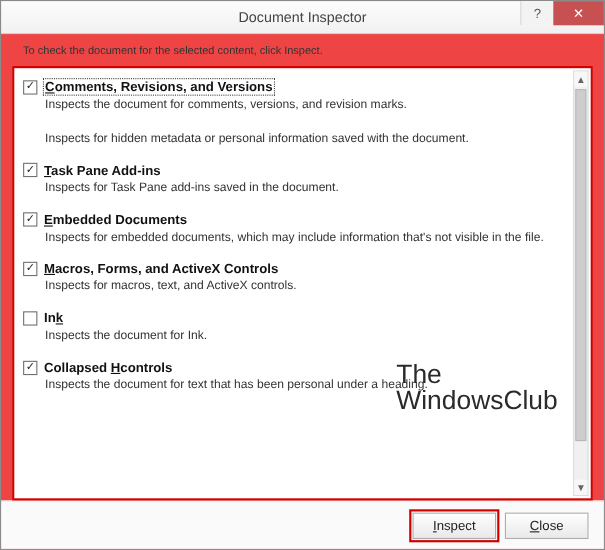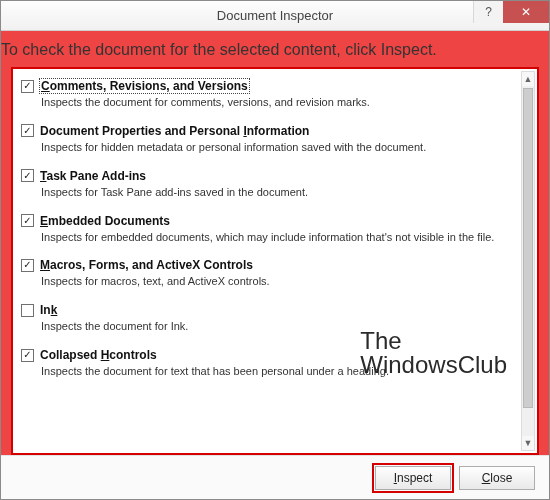--- a/index.html
+++ b/index.html
@@ -53,23 +53,23 @@
     background: #f3f3f3;
   }
   .win-btn.help { width: 30px; }
   .win-btn.close {
     background: #c75050;
     color: #fff;
     width: 46px;
     border-left: none;
   }
   .instruction {
-    padding: 10px 14px 8px 0;
+    padding: 10px 14px 8px 20px;
     color: #333;
-    font-size: 16px;
+    font-size: 10px;
   }
   .content-wrap {
     flex: 1;
     margin: 0 10px 0 10px;
     border: 2px solid #d40000;
     position: relative;
     background: #fff;
     overflow: hidden;
   }
   .scroll-area {
@@ -197,24 +197,20 @@
   <div class="content-wrap">
     <div class="scroll-area" id="items-container">
         <div class="item">
           <div class="item-head">
             <span class="checkbox checked"></span>
             <span class="item-title focus"><span></span><span class="ul">C</span><span>omments, Revisions, and Versions</span></span>
           </div>
           <div class="item-desc">Inspects the document for comments, versions, and revision marks.</div>
         </div>
         <div class="item">
-          <div class="item-head">
-            <span class="checkbox checked"></span>
-            <span class="item-title"><span>Document Properties and Personal </span><span class="ul">I</span><span>nformation</span></span>
-          </div>
           <div class="item-desc">Inspects for hidden metadata or personal information saved with the document.</div>
         </div>
         <div class="item">
           <div class="item-head">
             <span class="checkbox checked"></span>
             <span class="item-title"><span></span><span class="ul">T</span><span>ask Pane Add-ins</span></span>
           </div>
           <div class="item-desc">Inspects for Task Pane add-ins saved in the document.</div>
         </div>
         <div class="item">

